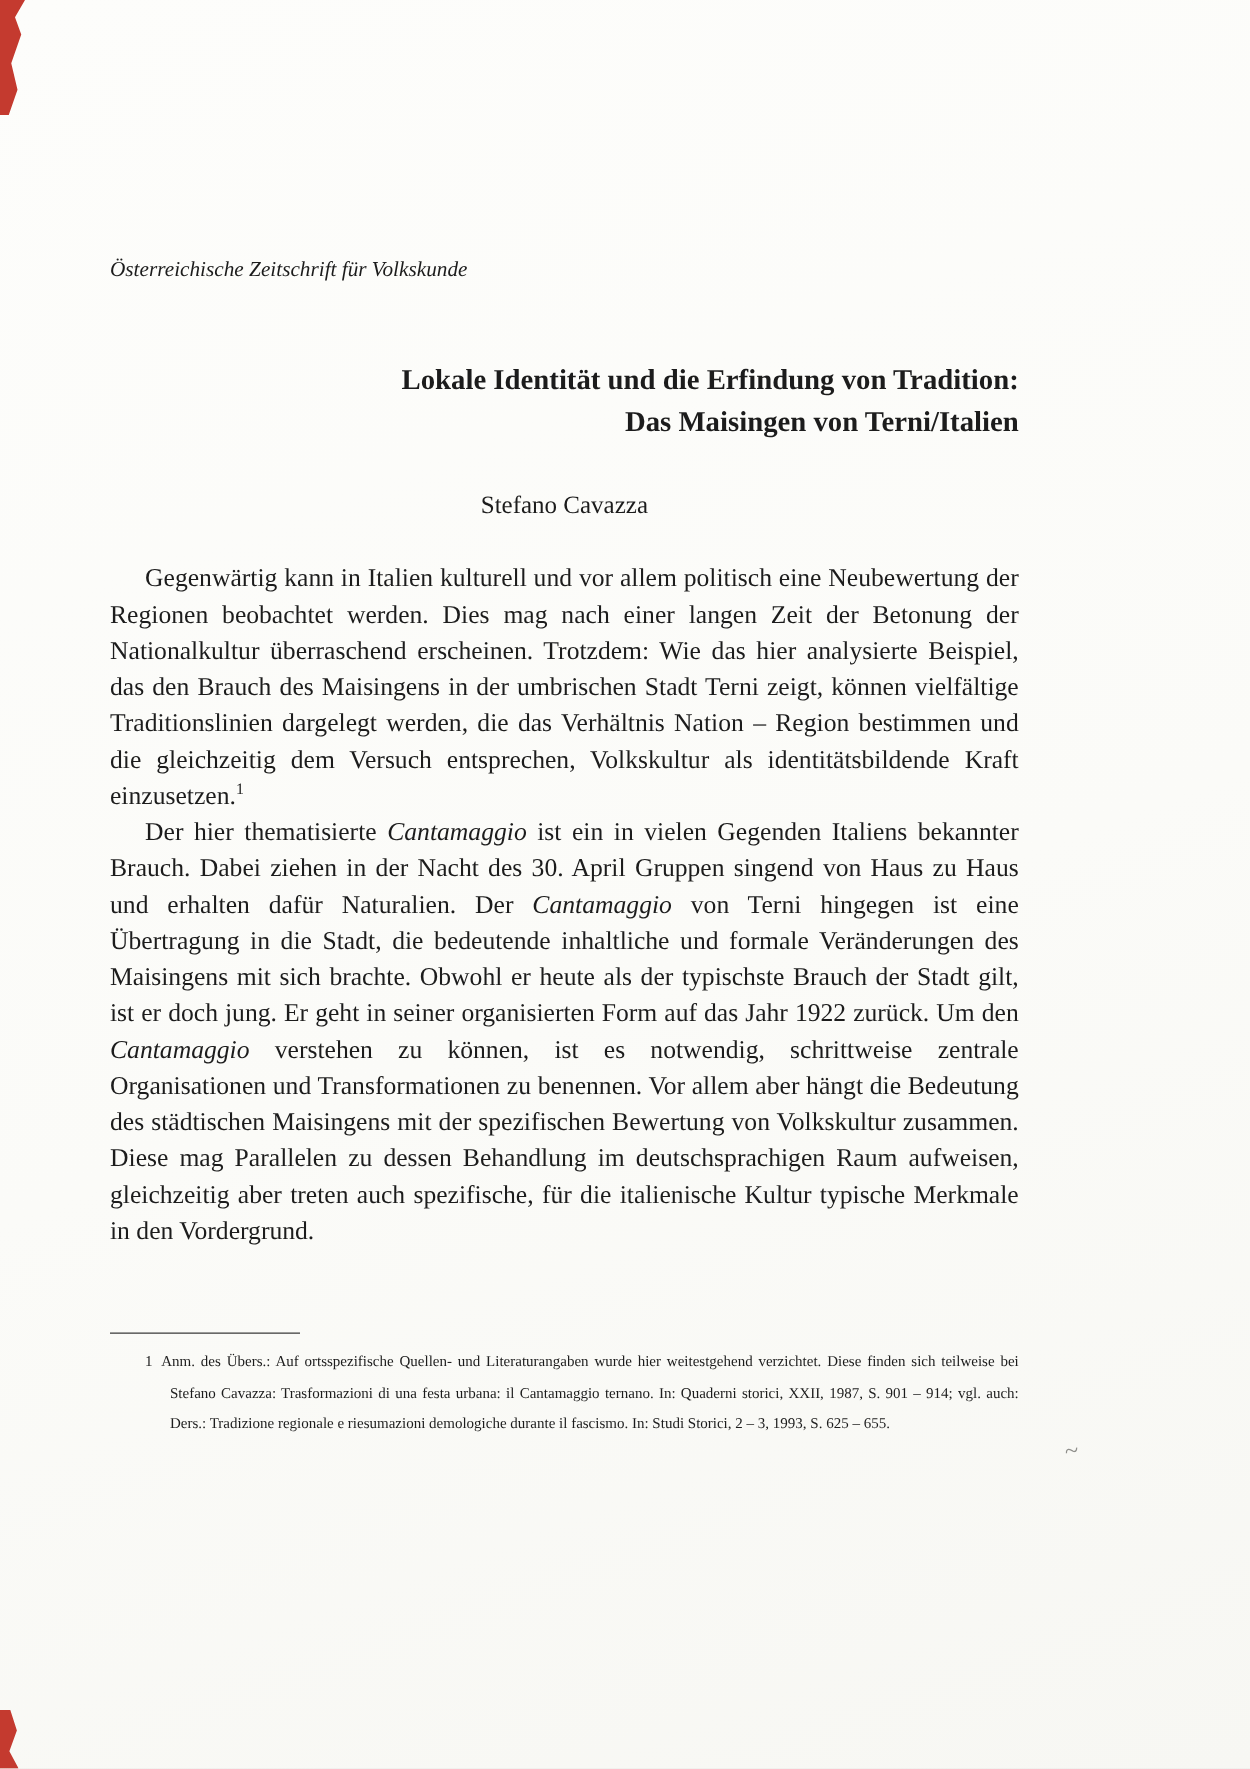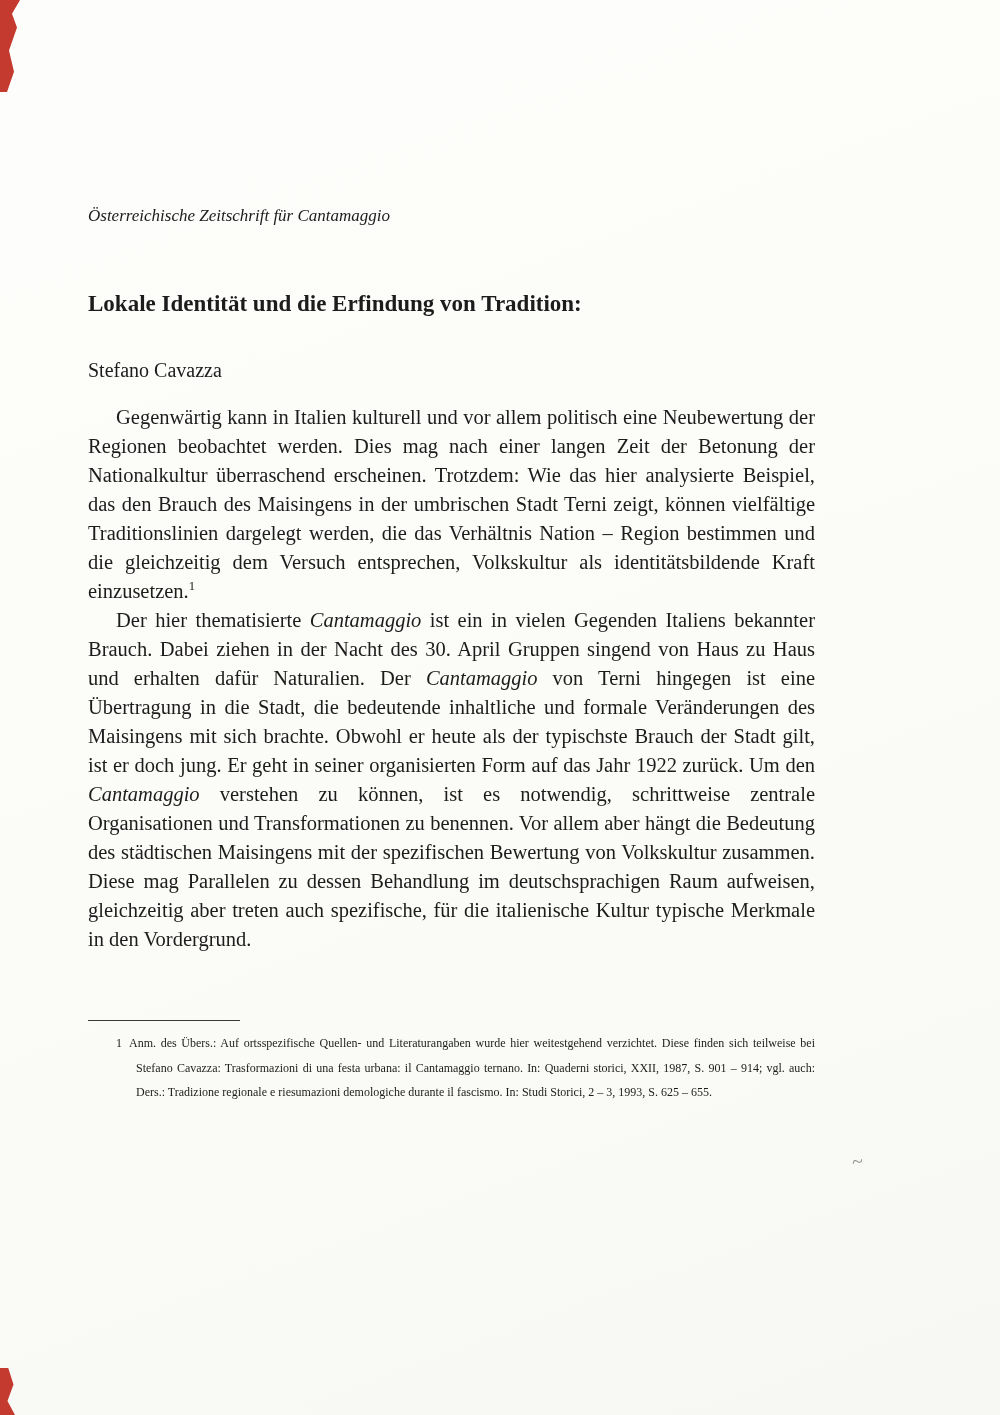--- a/index.html
+++ b/index.html
@@ -42,38 +42,38 @@
     justify-content: space-between;
     font-style: italic;
     font-size: 17px;
     line-height: 22px;
     white-space: nowrap;
   }
   .title {
     margin: 60px 0 0 0;
     font-size: 23px;
     font-weight: bold;
-    text-align: left;
+    text-align: right;
     line-height: 34px;
   }
   .title-line { display: block; }
   .author {
     margin-top: 36px;
-    text-align: left;
+    text-align: center;
     font-size: 20px;
     line-height: 26px;
   }
   .body-par {
     margin: 0;
     font-size: 20.5px;
     line-height: 29px;
     text-align: justify;
     text-indent: 28px;
   }
-  .body-par:first-of-type { margin-top: 20px; font-family: Liberation Serif, serif; }
+  .body-par:first-of-type { margin-top: 32px; font-family: Liberation Serif, serif; }
   .body-par sup {
     font-size: 0.62em;
     line-height: 0;
   }
   .footnote-rule {
     margin-top: 66px;
     width: 152px;
     height: 0;
     border-top: 1.5px solid #3a3a3a;
   }
@@ -101,25 +101,26 @@
 <body>
 
 <div class="page">
 
   <div class="scan-artifact scan-top"></div>
   <div class="scan-artifact scan-bottom"></div>
 
   <div class="content">
 
     <div class="journal-header">
-      <span class="journal-name">Österreichische Zeitschrift für Cantamaggio</span>
+      <span class="journal-name">Österreichische Zeitschrift für Volkskunde</span>
     </div>
 
     <h1 class="title">
       <span class="title-line">Lokale Identität und die Erfindung von Tradition:</span>
+      <span class="title-line">Das Maisingen von Terni/Italien</span>
     </h1>
 
     <div class="author">Stefano Cavazza</div>
 
     <p class="body-par"><span>Gegenwärtig kann in Italien kulturell und vor allem politisch eine Neubewertung der Regionen beobachtet werden. Dies mag nach einer langen Zeit der Betonung der Nationalkultur überraschend erscheinen. Trotzdem: Wie das hier analysierte Beispiel, das den Brauch des Maisingens in der umbrischen Stadt Terni zeigt, können vielfältige Traditionslinien dargelegt werden, die das Verhältnis Nation – Region bestimmen und die gleichzeitig dem Versuch entsprechen, Volkskultur als identitätsbildende Kraft einzusetzen.</span><sup>1</sup></p>
 
     <p class="body-par"><span>Der hier thematisierte </span><span style="font-style: italic;">Cantamaggio</span><span> ist ein in vielen Gegenden Italiens bekannter Brauch. Dabei ziehen in der Nacht des 30. April Gruppen singend von Haus zu Haus und erhalten dafür Naturalien. Der </span><span style="font-style: italic;">Cantamaggio</span><span> von Terni hingegen ist eine Übertragung in die Stadt, die bedeutende inhaltliche und formale Veränderungen des Maisingens mit sich brachte. Obwohl er heute als der typischste Brauch der Stadt gilt, ist er doch jung. Er geht in seiner organisierten Form auf das Jahr 1922 zurück. Um den </span><span style="font-style: italic;">Cantamaggio</span><span> verstehen zu können, ist es notwendig, schrittweise zentrale Organisationen und Transformationen zu benennen. Vor allem aber hängt die Bedeutung des städtischen Maisingens mit der spezifischen Bewertung von Volkskultur zusammen. Diese mag Parallelen zu dessen Behandlung im deutschsprachigen Raum aufweisen, gleichzeitig aber treten auch spezifische, für die italienische Kultur typische Merkmale in den Vordergrund.</span></p>
 
     <div class="footnote-rule"></div>
 

